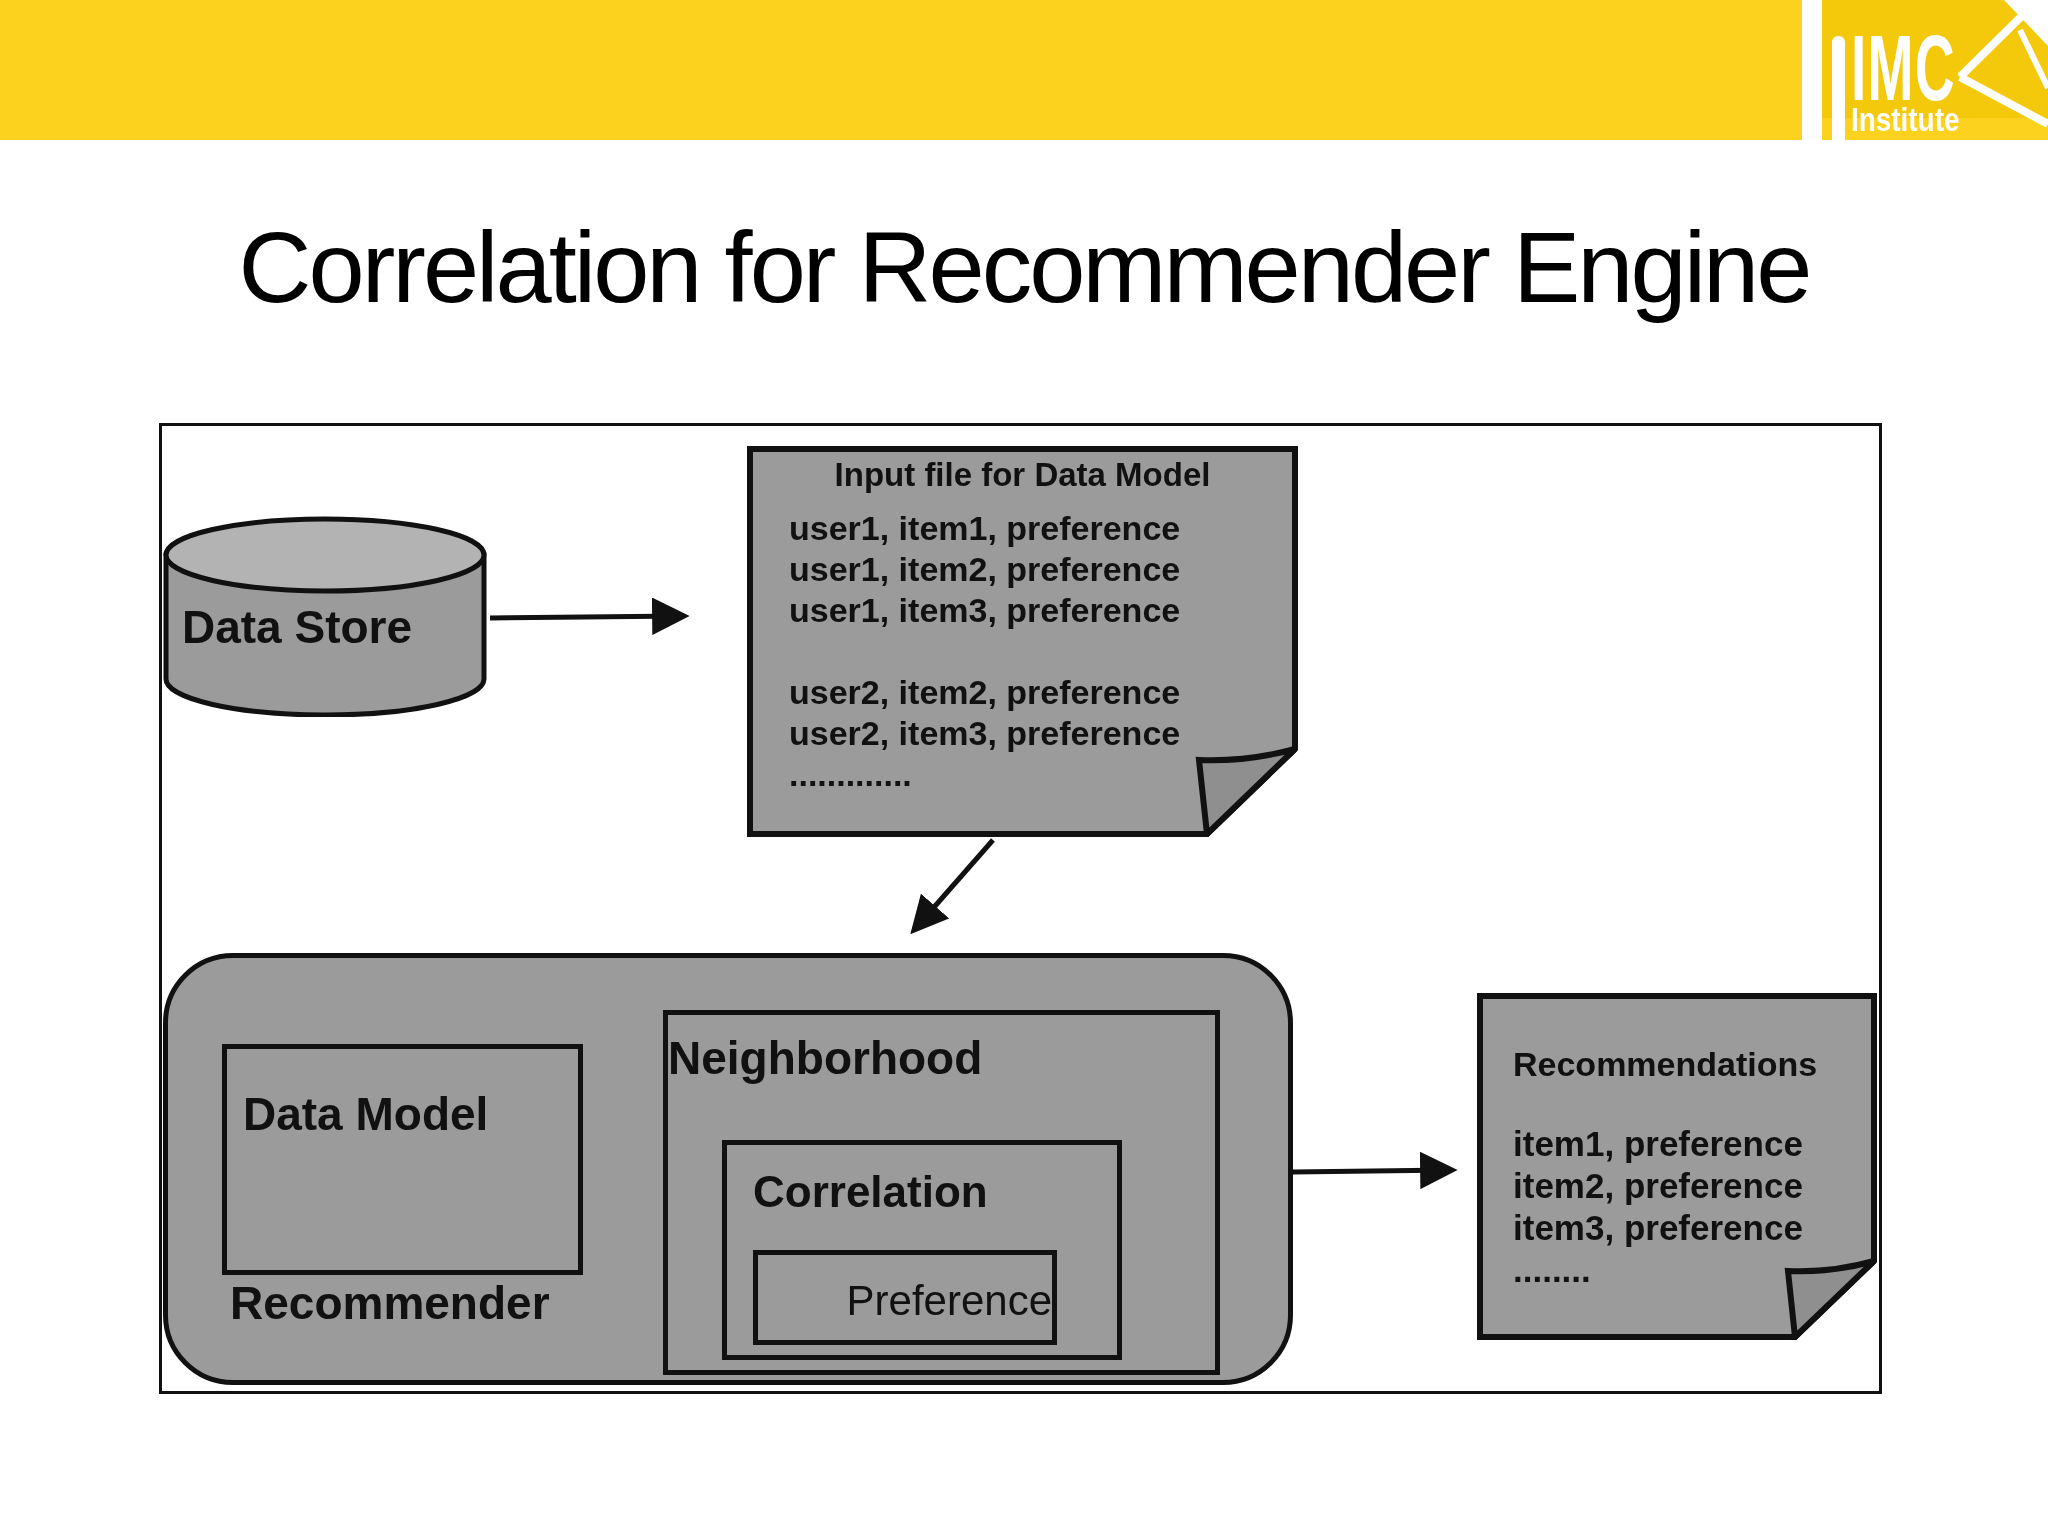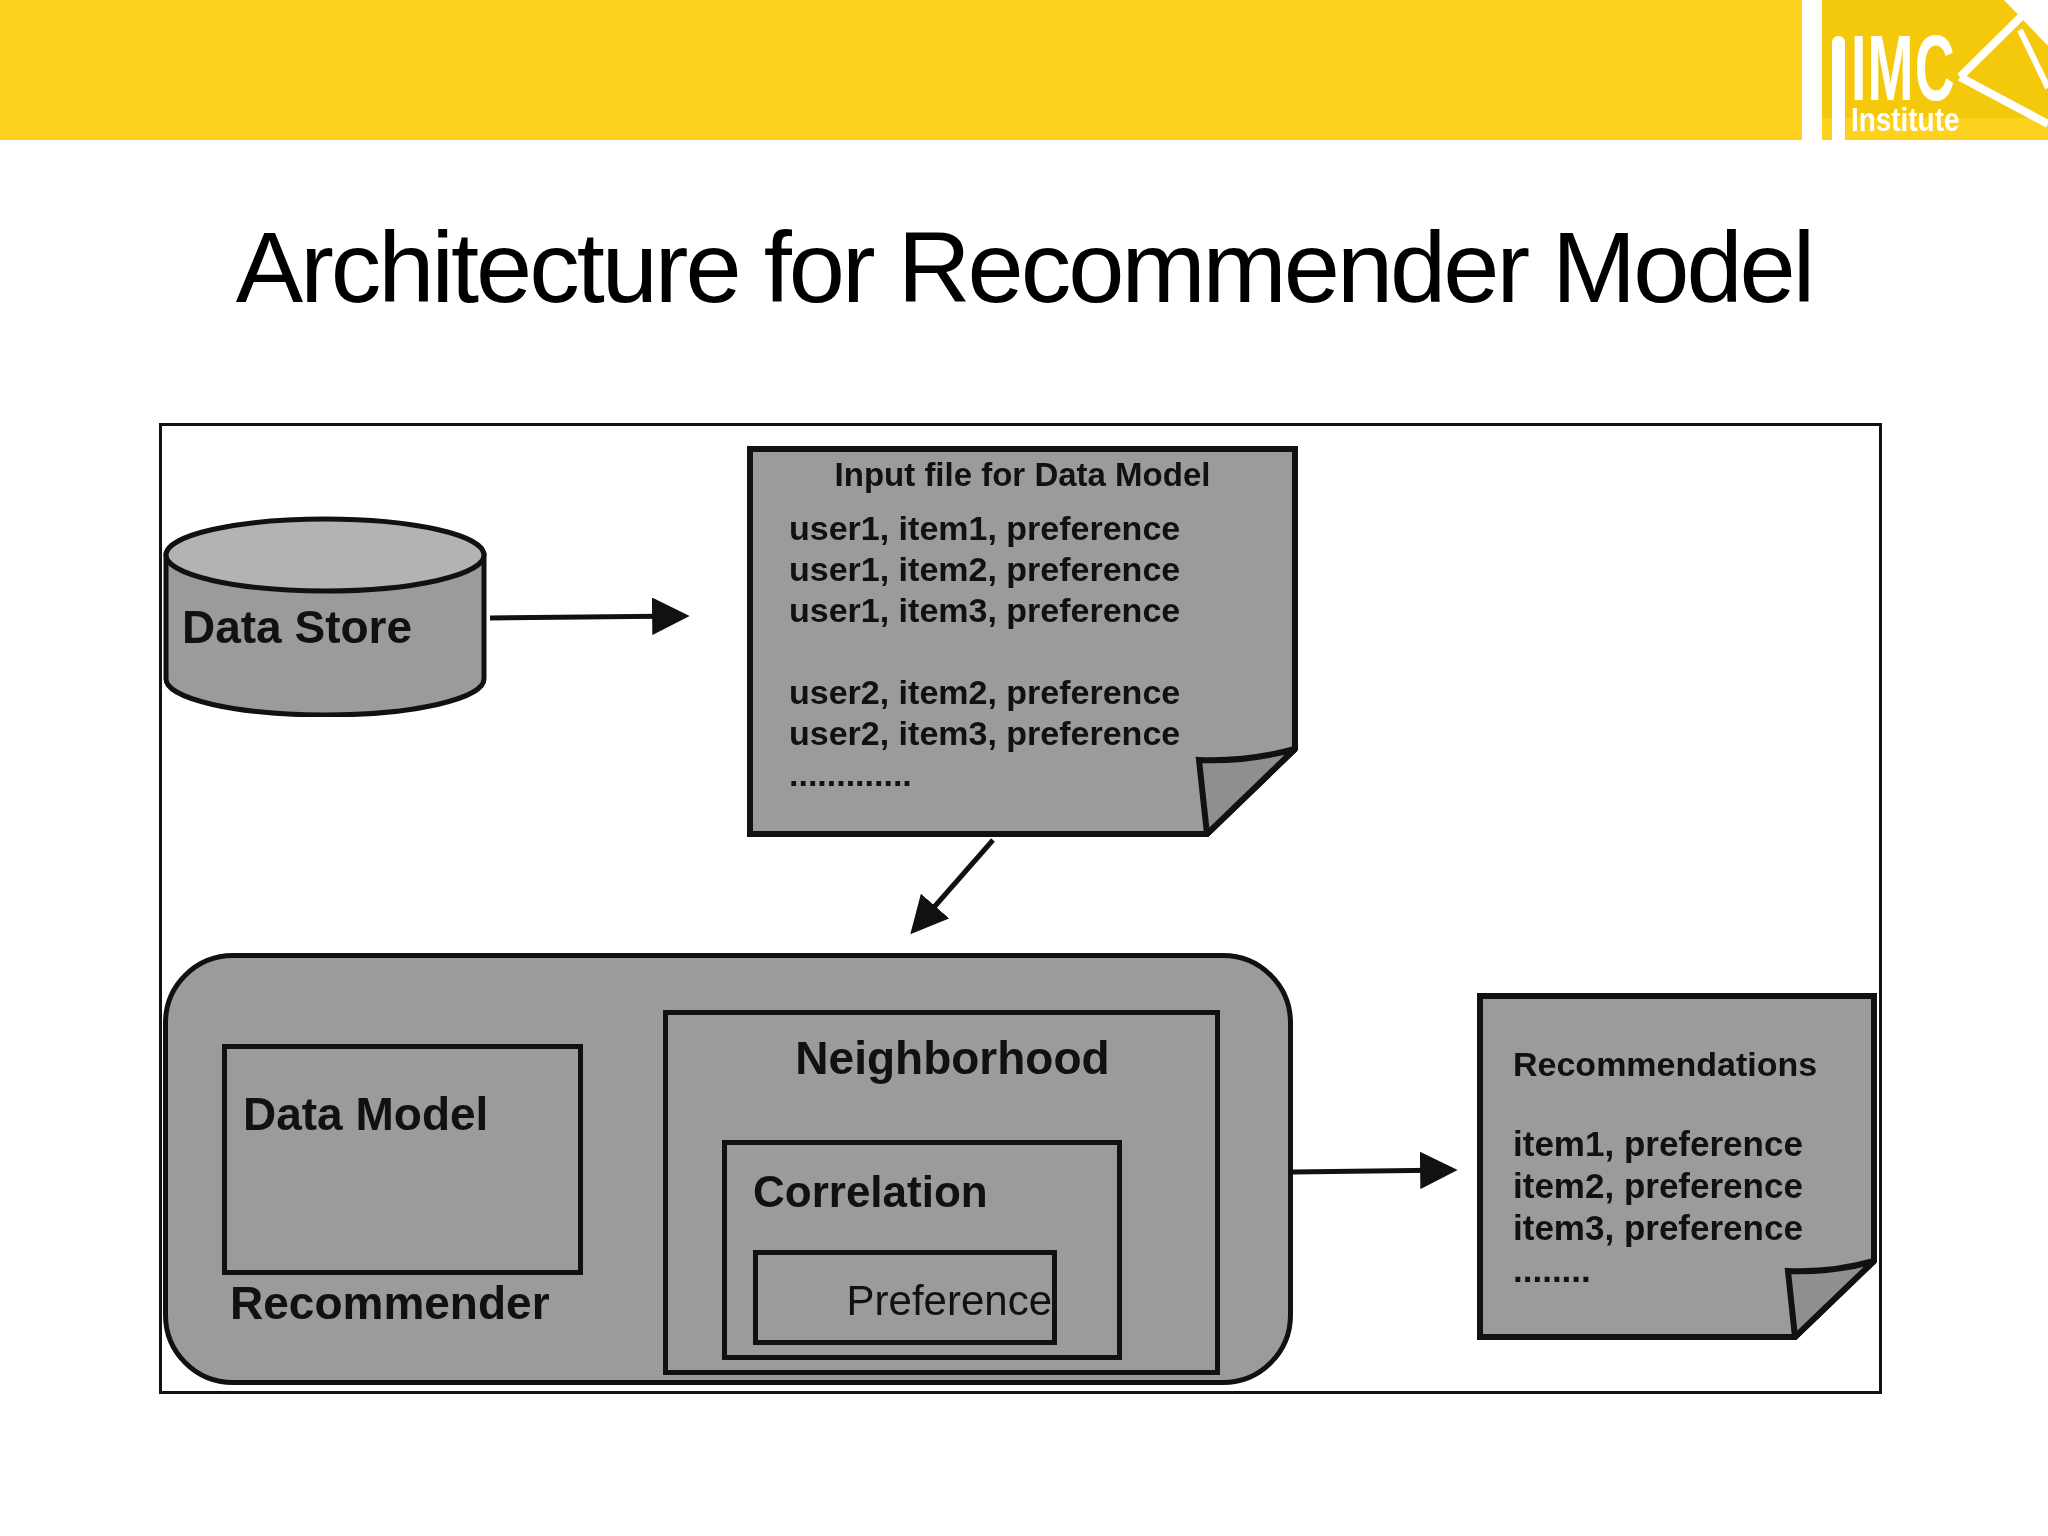--- a/index.html
+++ b/index.html
@@ -51,22 +51,22 @@
 
   
   #recommender { left:163px; top:953px; width:1130px; height:432px;
                  background:#9B9B9B; border:5px solid #111; border-radius:70px; }
   #datamodel-box { left:54px; top:86px; width:361px; height:231px;
                    border:5px solid #111; }
   #datamodel-label { left:16px; top:38px; font-size:46px; font-weight:700; color:#111; }
   #recommender-label { left:62px; top:318px; font-size:46px; font-weight:700; color:#111; }
   #neighborhood-box { left:495px; top:52px; width:557px; height:365px;
                       border:5px solid #111; }
-  #neighborhood-label { left:0; top:16px; width:100%; text-align:center;
-                        font-size:46px; font-weight:700; color:#111;padding-left:22px; }
+  #neighborhood-label { left:0; top:16px; width:100%; text-align:left;
+                        font-size:46px; font-weight:700; color:#111; }
   #correlation-box { left:54px; top:125px; width:400px; height:220px;
                      border:5px solid #111; }
   #correlation-label { left:26px; top:22px; font-size:44px; font-weight:700; color:#111; }
   #preference-box { left:26px; top:105px; width:304px; height:95px;
                     border:5px solid #111; }
   #preference-label { left:0; top:22px; width:100%; text-align:right;
                       font-size:42px; font-weight:400; color:#111; }
 
   #arrows { left:0; top:0; width:2048px; height:1536px; pointer-events:none; }
 </style>
@@ -80,21 +80,21 @@
   <div id="logo-brand">IMC</div>
   <div id="logo-sub">Institute</div>
   <svg id="logo-chevron" width="90" height="146" viewBox="0 0 90 146">
     <polygon points="46,0 90,0 90,46" fill="#fff"></polygon>
     <line x1="2" y1="77" x2="78" y2="2" stroke="#fff" stroke-width="8"></line>
     <line x1="2" y1="77" x2="90" y2="124" stroke="#fff" stroke-width="8"></line>
     <line x1="62" y1="30" x2="90" y2="88" stroke="#fff" stroke-width="6"></line>
   </svg>
 </div>
 
-<div id="slide-title" class="abs">Architecture for Recommender Model</div>
+<div id="slide-title" class="abs">Correlation for Recommender Engine</div>
 
 <div id="frame" class="abs"></div>
 
 <div id="datastore" class="abs">
   <svg width="326" height="202" viewBox="0 0 326 202">
     <path d="M4,40 L4,164 A159,36 0 0 0 322,164 L322,40 Z" fill="#9B9B9B" stroke="#111" stroke-width="5"></path>
     <ellipse cx="163" cy="40" rx="159" ry="36" fill="#B3B3B3" stroke="#111" stroke-width="5"></ellipse>
   </svg>
 </div>
 <div id="datastore-label" class="abs">Data Store</div>

